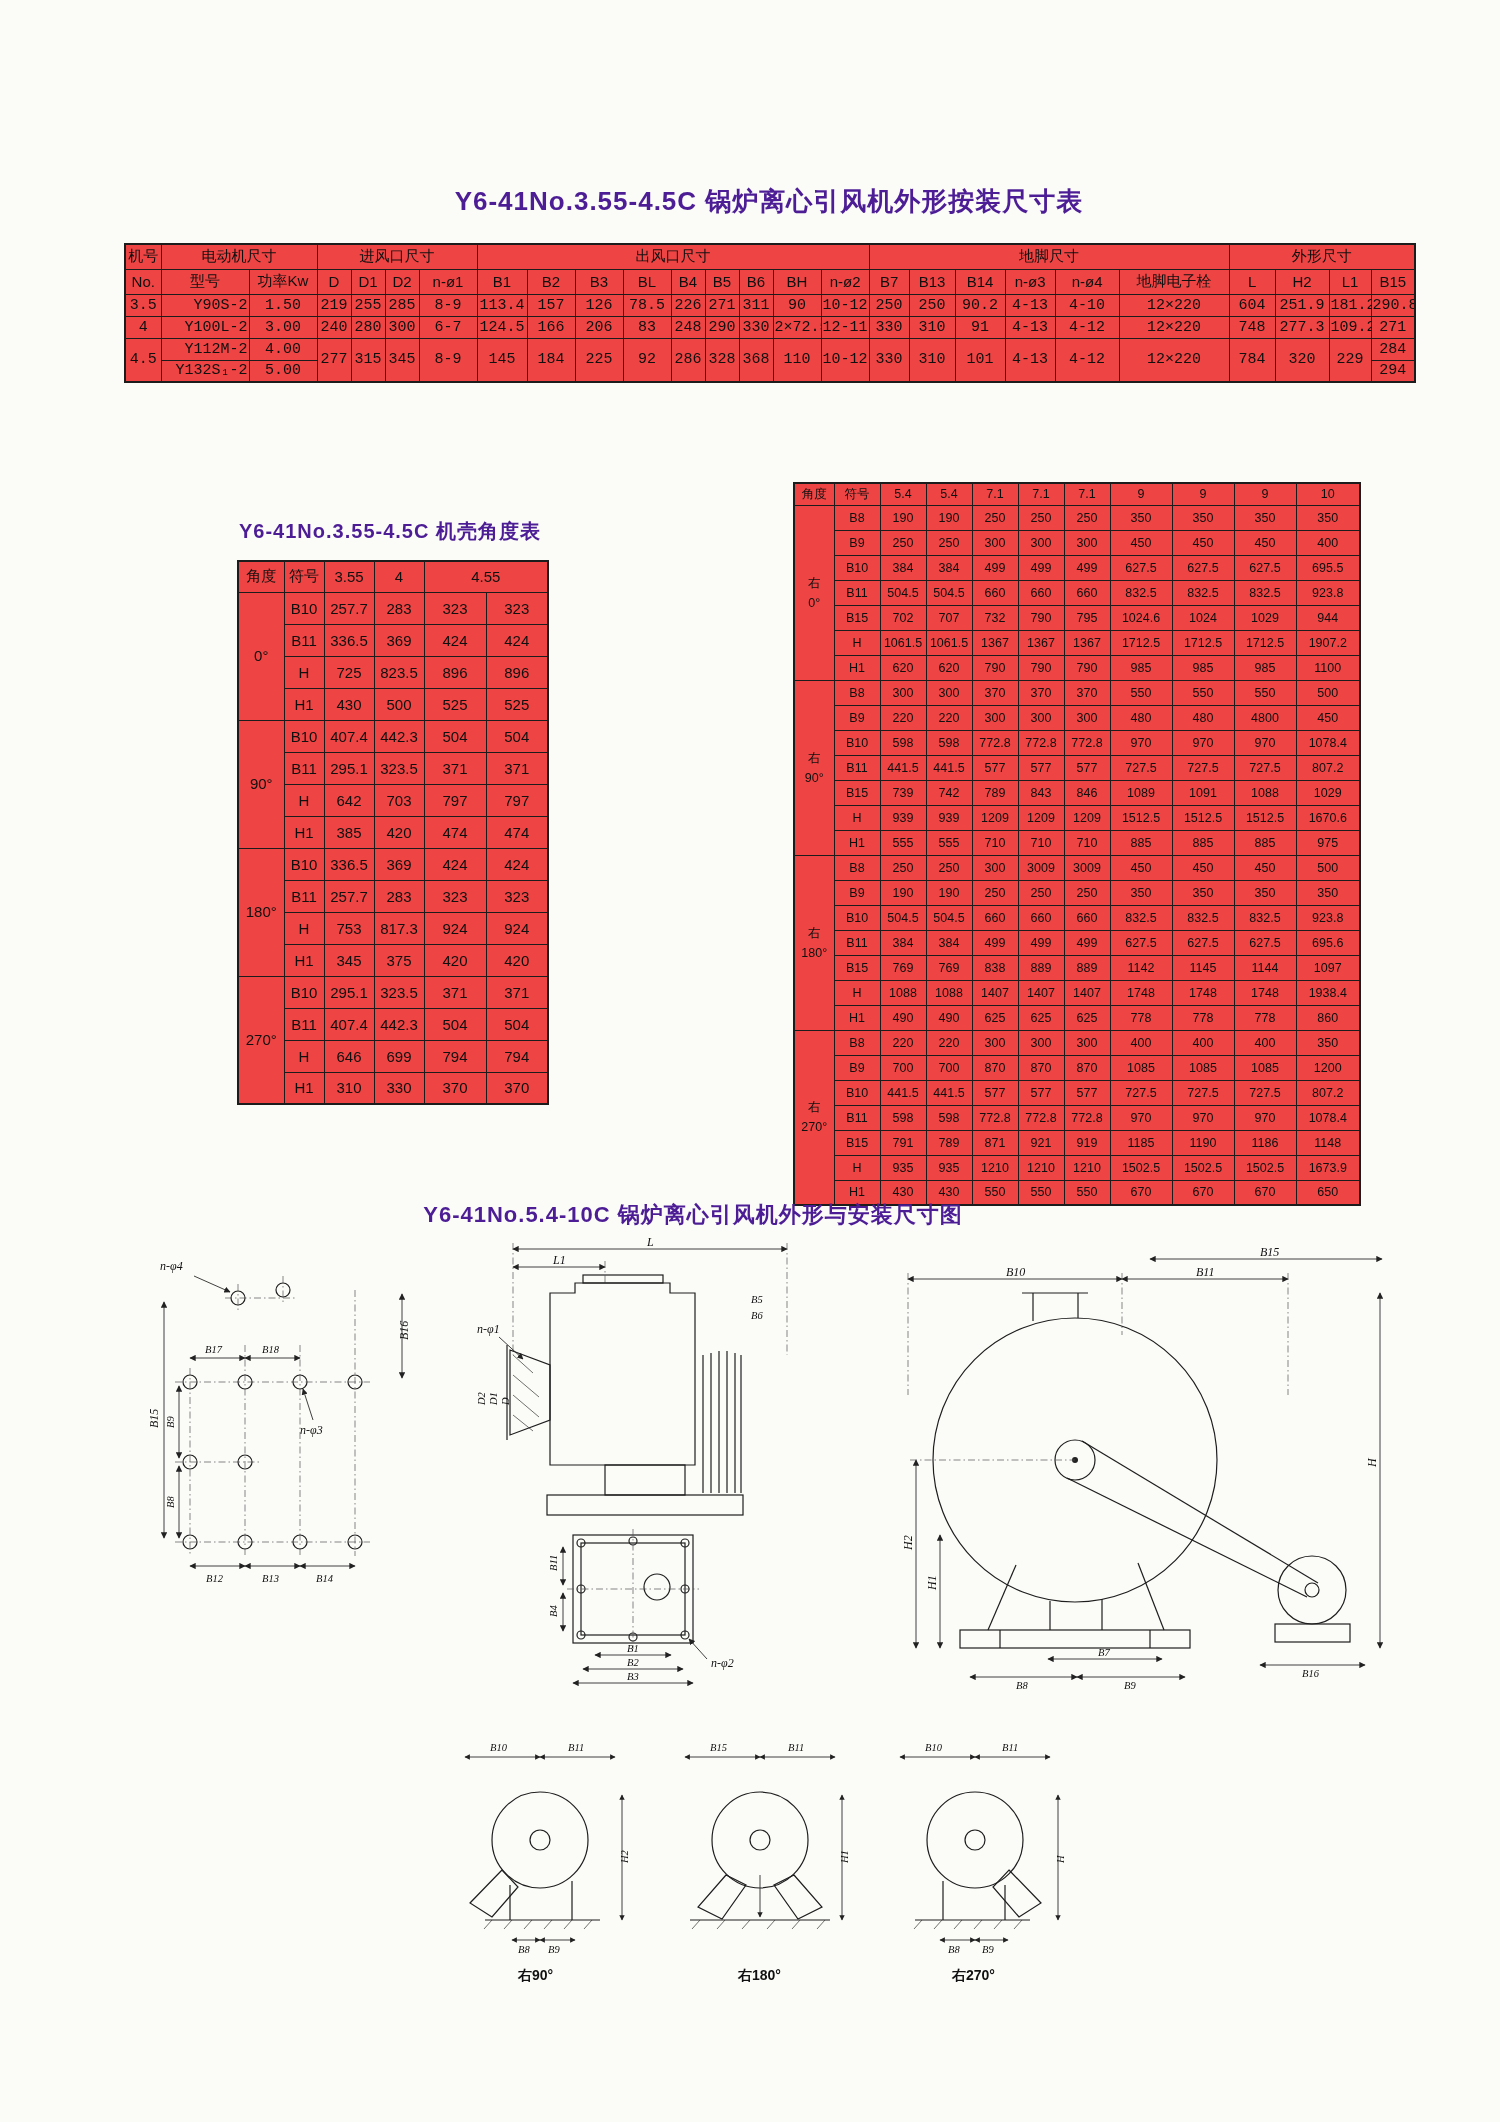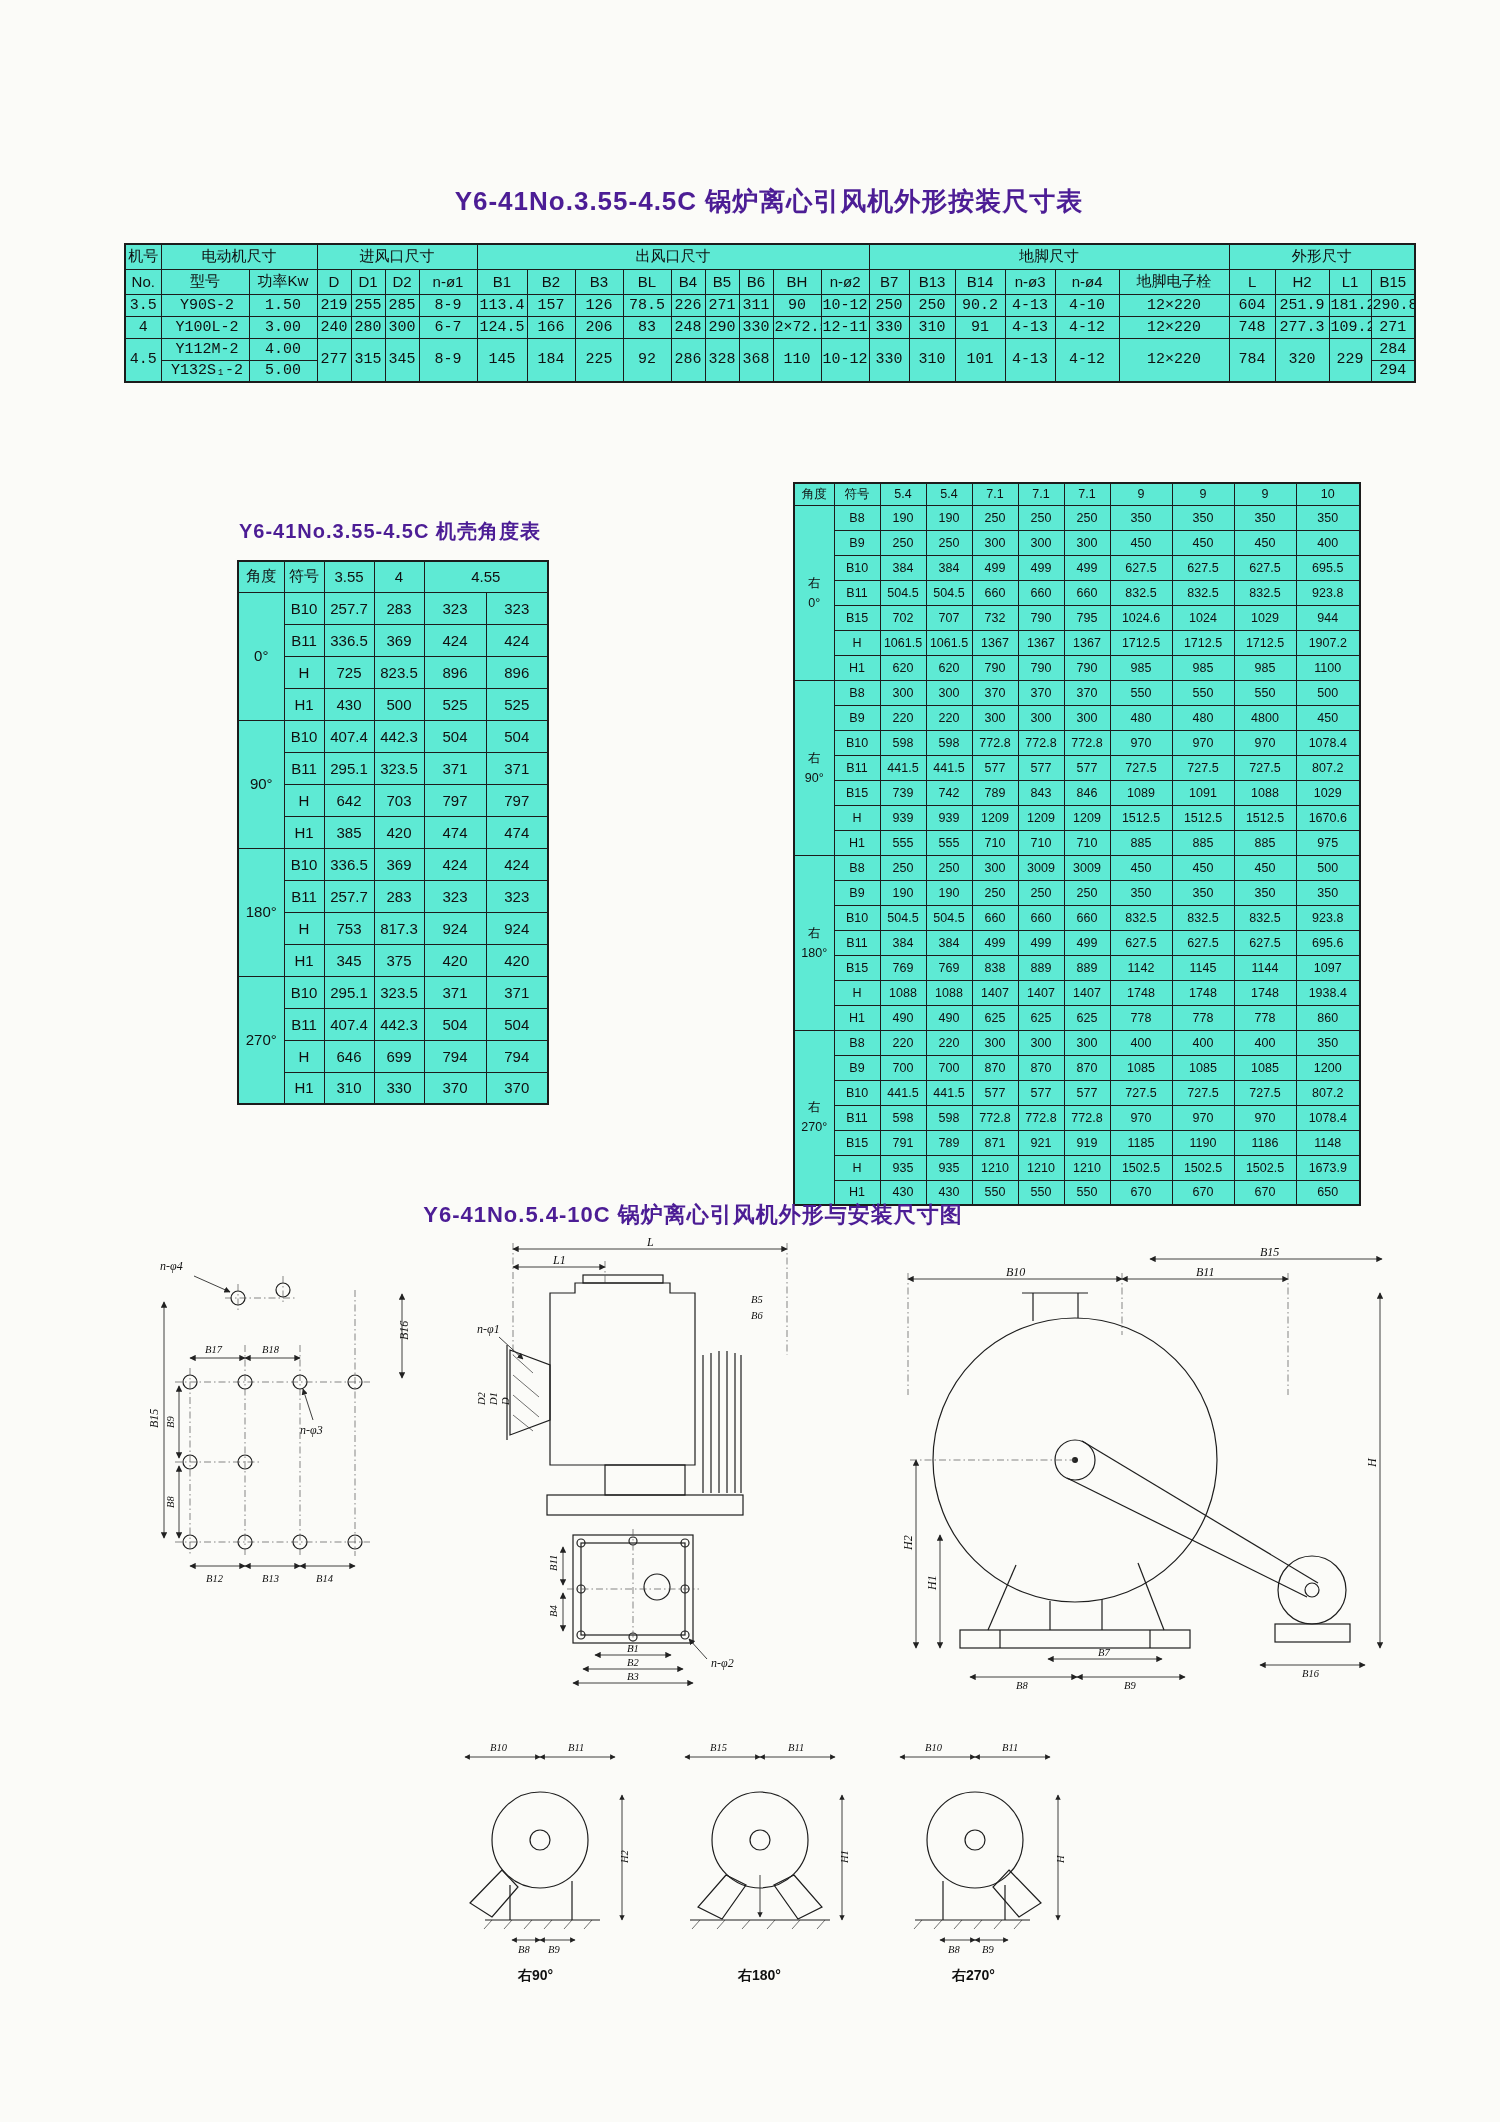--- a/index.html
+++ b/index.html
@@ -4,29 +4,29 @@
 <style>
   html,body{margin:0;padding:0;background:#d8d8d8;}
   #page{position:relative;width:1500px;height:2122px;background:#fbfbf8;margin:0 auto;
         font-family:"Liberation Sans",sans-serif;color:#141414;overflow:hidden;}
   .title{position:absolute;text-align:center;font-weight:700;letter-spacing:1px;color:#4c1d95;}
   #title1{left:124px;top:184px;width:1290px;font-size:26px;}
   #title2{left:793px;top:410px;width:600px;font-size:23px;}
   #left-title{left:210px;top:518px;width:360px;font-size:20px;}
   #title3{left:0;top:1200px;width:1386px;font-size:22px;}
 
-  table{border-collapse:collapse;table-layout:fixed;background:#5eead4;}
+  table{border-collapse:collapse;table-layout:fixed;background:#ef4444;}
   td{border:1px solid #1c1c1c;text-align:center;padding:0 1px;overflow:hidden;
      white-space:nowrap;font-size:15px;color:#101010;}
   table{border:2px solid #1c1c1c;}
 
   #top-table{position:absolute;left:124px;top:243px;width:1290px;}
   #top-table thead tr{height:25px;}
   #top-table tbody tr{height:22px;font-family:Liberation Mono, monospace;}
-  #top-table td.tl{text-align:center;padding-left:5px;}
+  #top-table td.tl{text-align:right;padding-left:5px;}
 
   #left-table{position:absolute;left:237px;top:560px;width:310px;}
   #left-table thead tr{height:31px;}
   #left-table tbody tr{height:32px;}
   #left-table td{font-size:15px;}
 
   #right-table{position:absolute;left:793px;top:482px;width:566px;}
   #right-table thead tr{height:22px;}
   #right-table tbody tr{height:25px;}
   #right-table td{font-size:12.5px;}

